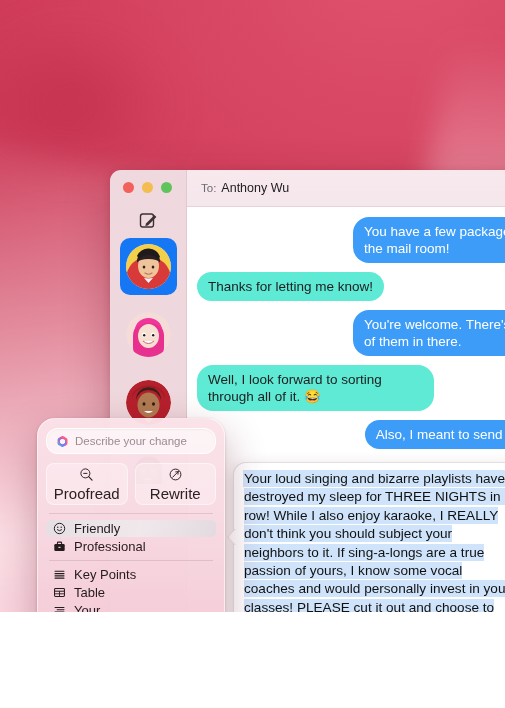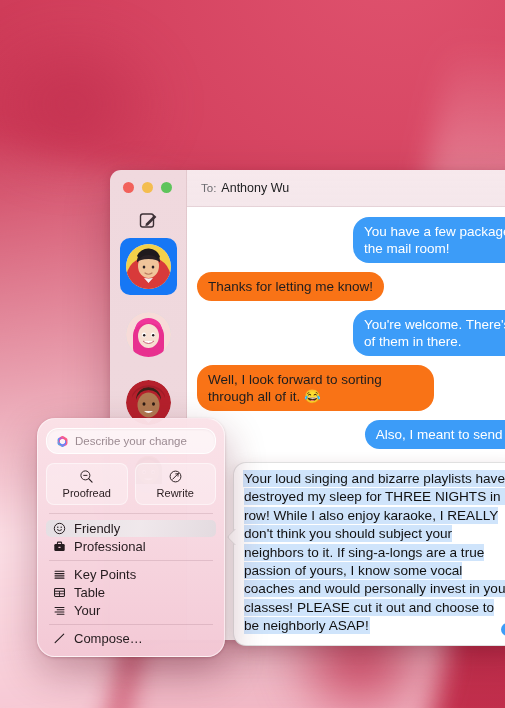--- a/index.html
+++ b/index.html
@@ -5,21 +5,21 @@
   html, body {
     margin: 0; padding: 0;
     width: 505px; height: 708px;
     overflow: hidden;
     font-family: "Liberation Sans", sans-serif;
     -webkit-font-smoothing: antialiased;
   }
 
   #stage {
     position: relative;
-    width: 505px; height: 708px;
+    width: 505px; height: 612px;
     overflow: hidden;
     background: #d6405f;
   }
 
   
   .wp-base {
     position:absolute; inset:0;
     background:
       radial-gradient(150% 120% at 78% -10%, #e0536f 0%, #d4425f 38%, #c93552 70%, #bf2c4a 100%);
   }
@@ -127,21 +127,21 @@
   .row.in { justify-content:flex-start; }
   .bubble {
     max-width: 215px;
     border-radius:16px;
     padding:6px 11px;
     font-size:13.5px;
     line-height:17px;
     word-wrap:break-word;
   }
   .bubble.out { background:#3c9cf8; color:#fff; margin-right:-60px; }
-  .bubble.in { background:#f97316; color:#1d1d1f; }
+  .bubble.in { background:#5eead4; color:#1d1d1f; }
 
   
   .edit-box {
     position:absolute;
     left:233px; top:462px;
     width:290px;
     background:#fff;
     border-radius:13px;
     border:1px solid rgba(0,0,0,0.12);
     box-shadow: 0 5px 16px rgba(90,10,30,0.18);
@@ -204,21 +204,21 @@
   .wt-btn {
     flex:1;
     height:40px;
     border-radius:8px;
     background: rgba(255,255,255,0.30);
     border:0.5px solid rgba(255,255,255,0.50);
     display:flex; flex-direction:column; align-items:center; justify-content:center;
     gap:3px;
   }
   .wt-btn .bi { width:15px; height:15px; }
-  .wt-btn .bl { font-size:11px; color:#2c2023; }
+  .wt-btn .bl { font-size:15px; color:#2c2023; }
 
   .wt-sep {
     height:1px;
     background: rgba(120,70,90,0.16);
     margin: 8px 3px 6px 3px;
   }
   .wt-sep.tight { margin: 5px 3px 5px 3px; }
 
   .wt-item {
     display:flex; align-items:center;

